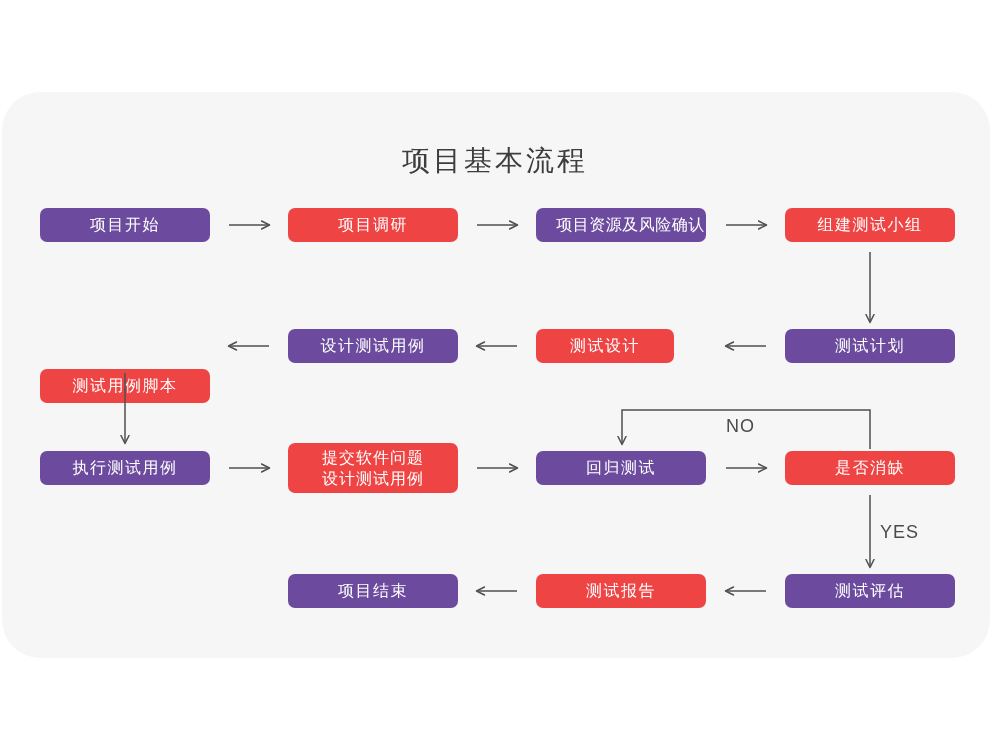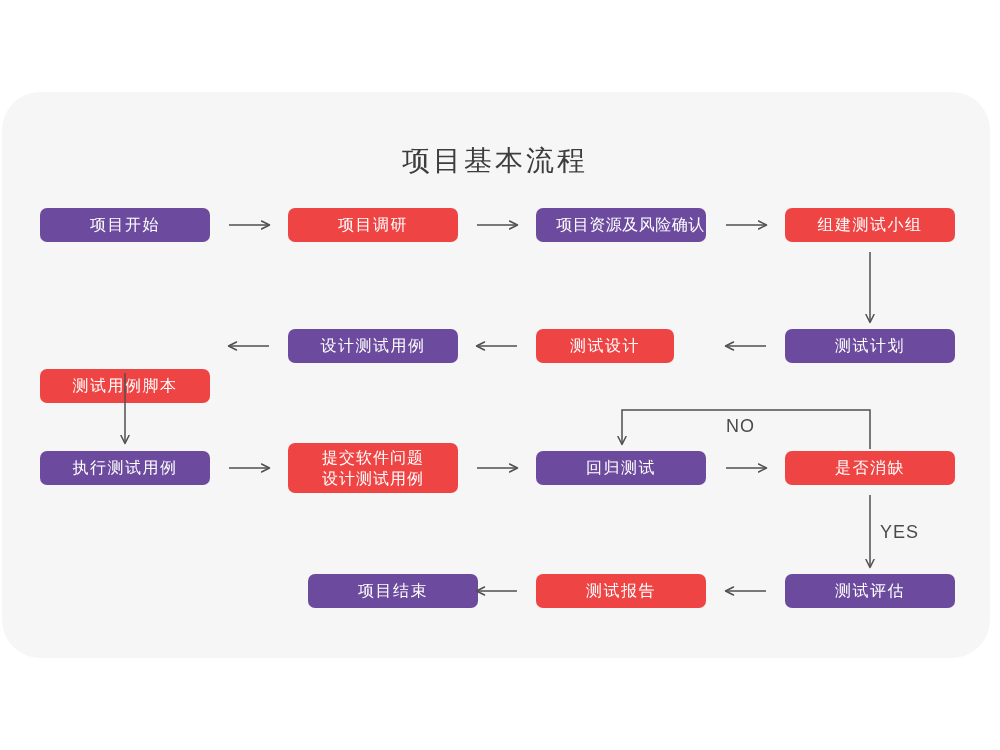--- a/index.html
+++ b/index.html
@@ -52,21 +52,21 @@
 <div class="node purple" style="left:40px;  top:451px; width:170px; height:34px;">执行测试用例</div>
 <div class="node gray multiline" style="left:288px; top:443px; width:170px; height:50px;">
   <span>提交软件问题</span>
   <span>设计测试用例</span>
 </div>
 <div class="node purple" style="left:536px; top:451px; width:170px; height:34px;font-family:Liberation Mono, monospace;">回归测试</div>
 <div class="node gray" style="left:785px; top:451px; width:170px; height:34px;">是否消缺</div>
 
 <div class="node purple" style="left:785px; top:574px; width:170px; height:34px;">测试评估</div>
 <div class="node gray" style="left:536px; top:574px; width:170px; height:34px;">测试报告</div>
-<div class="node purple" style="left:288px; top:574px; width:170px; height:34px;margin-left:20px;">项目结束</div>
+<div class="node purple" style="left:288px; top:574px; width:170px; height:34px;">项目结束</div>
 
 <span class="edge-label" id="no-label">NO</span>
 <span class="edge-label" id="yes-label">YES</span>
 
 <svg class="arrows" width="1000" height="750" viewBox="0 0 1000 750">
   <defs>
     <marker id="chev" markerWidth="14" markerHeight="14" refX="8.5" refY="5" orient="auto" markerUnits="userSpaceOnUse">
       <path d="M1,1 L9,5 L1,9" fill="none" stroke="#4f4f4f" stroke-width="1.5" stroke-linecap="round" stroke-linejoin="round"></path>
     </marker>
   </defs>

